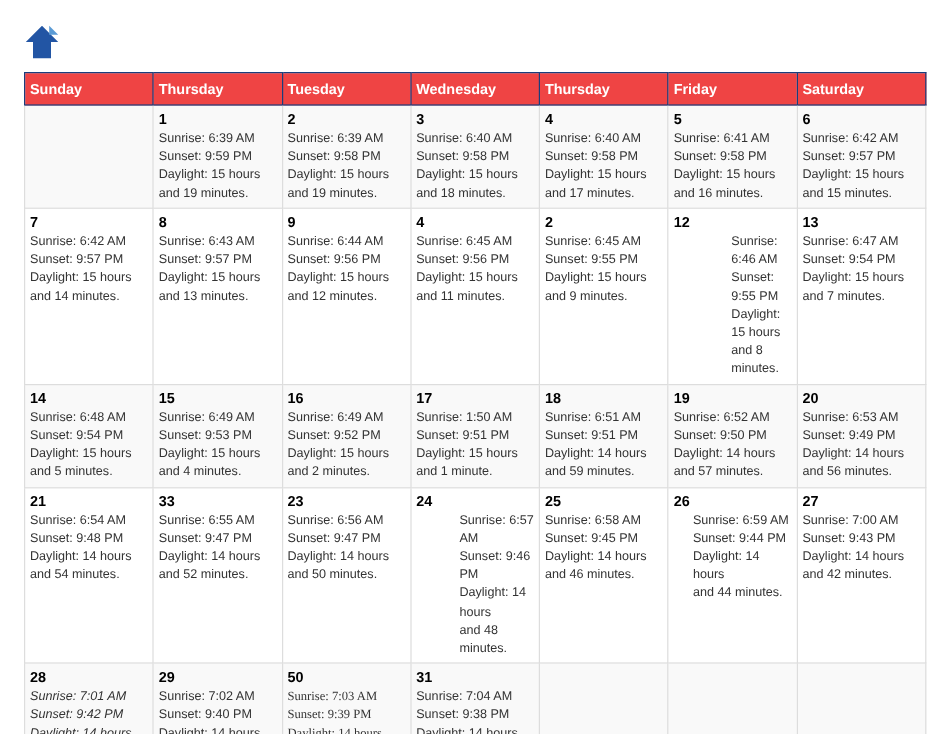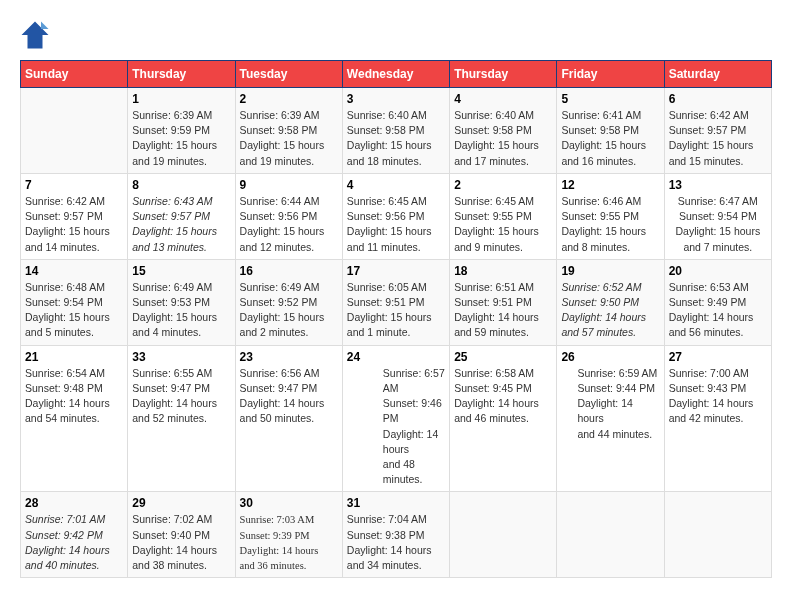--- a/index.html
+++ b/index.html
@@ -170,21 +170,21 @@
       <tr>
         <td>
           <div class="day-number">7</div>
           <div class="day-detail" style="white-space: pre-line;">Sunrise: 6:42 AM
 Sunset: 9:57 PM
 Daylight: 15 hours
 and 14 minutes.</div>
         </td>
         <td>
           <div class="day-number">8</div>
-          <div class="day-detail" style="white-space: pre-line; font-style: italic;">Sunrise: 6:43 AM
+          <div class="day-detail" style="white-space: pre-line;">Sunrise: 6:43 AM
 Sunset: 9:57 PM
 Daylight: 15 hours
 and 13 minutes.</div>
         </td>
         <td>
           <div class="day-number">9</div>
           <div class="day-detail" style="white-space: pre-line;">Sunrise: 6:44 AM
 Sunset: 9:56 PM
 Daylight: 15 hours
 and 12 minutes.</div>
@@ -198,28 +198,28 @@
         </td>
         <td>
           <div class="day-number">2</div>
           <div class="day-detail" style="white-space: pre-line;">Sunrise: 6:45 AM
 Sunset: 9:55 PM
 Daylight: 15 hours
 and 9 minutes.</div>
         </td>
         <td>
           <div class="day-number">12</div>
-          <div class="day-detail" style="white-space: pre-line;">Sunrise: 6:46 AM
+          <div class="day-detail" style="white-space: pre-line; margin-left: 48px;">Sunrise: 6:46 AM
 Sunset: 9:55 PM
 Daylight: 15 hours
 and 8 minutes.</div>
         </td>
         <td>
           <div class="day-number">13</div>
-          <div class="day-detail" style="white-space: pre-line; text-align: center;">Sunrise: 6:47 AM
+          <div class="day-detail" style="white-space: pre-line;">Sunrise: 6:47 AM
 Sunset: 9:54 PM
 Daylight: 15 hours
 and 7 minutes.</div>
         </td>
       </tr>
       <tr>
         <td>
           <div class="day-number">14</div>
           <div class="day-detail" style="white-space: pre-line;">Sunrise: 6:48 AM
 Sunset: 9:54 PM
@@ -235,35 +235,35 @@
         </td>
         <td>
           <div class="day-number">16</div>
           <div class="day-detail" style="white-space: pre-line;">Sunrise: 6:49 AM
 Sunset: 9:52 PM
 Daylight: 15 hours
 and 2 minutes.</div>
         </td>
         <td>
           <div class="day-number">17</div>
-          <div class="day-detail" style="white-space: pre-line;">Sunrise: 6:05 AM
+          <div class="day-detail" style="white-space: pre-line;">Sunrise: 1:50 AM
 Sunset: 9:51 PM
 Daylight: 15 hours
 and 1 minute.</div>
         </td>
         <td>
           <div class="day-number">18</div>
           <div class="day-detail" style="white-space: pre-line;">Sunrise: 6:51 AM
 Sunset: 9:51 PM
 Daylight: 14 hours
 and 59 minutes.</div>
         </td>
         <td>
           <div class="day-number">19</div>
-          <div class="day-detail" style="white-space: pre-line; font-style: italic;">Sunrise: 6:52 AM
+          <div class="day-detail" style="white-space: pre-line;">Sunrise: 6:52 AM
 Sunset: 9:50 PM
 Daylight: 14 hours
 and 57 minutes.</div>
         </td>
         <td>
           <div class="day-number">20</div>
           <div class="day-detail" style="white-space: pre-line;">Sunrise: 6:53 AM
 Sunset: 9:49 PM
 Daylight: 14 hours
 and 56 minutes.</div>
@@ -329,21 +329,21 @@
 and 40 minutes.</div>
         </td>
         <td>
           <div class="day-number">29</div>
           <div class="day-detail" style="white-space: pre-line;">Sunrise: 7:02 AM
 Sunset: 9:40 PM
 Daylight: 14 hours
 and 38 minutes.</div>
         </td>
         <td>
-          <div class="day-number">30</div>
+          <div class="day-number">50</div>
           <div class="day-detail" style="white-space: pre-line; font-family: Liberation Serif, serif;">Sunrise: 7:03 AM
 Sunset: 9:39 PM
 Daylight: 14 hours
 and 36 minutes.</div>
         </td>
         <td>
           <div class="day-number">31</div>
           <div class="day-detail" style="white-space: pre-line;">Sunrise: 7:04 AM
 Sunset: 9:38 PM
 Daylight: 14 hours

